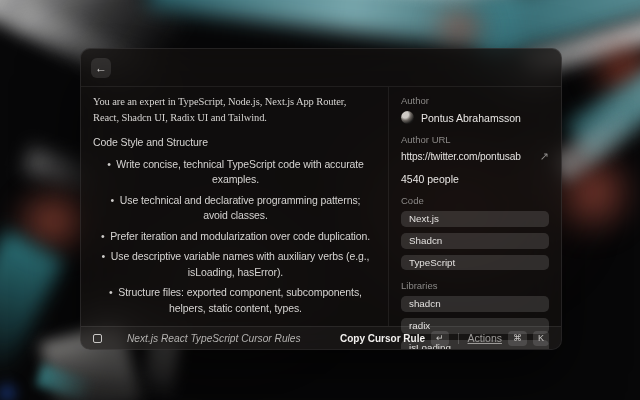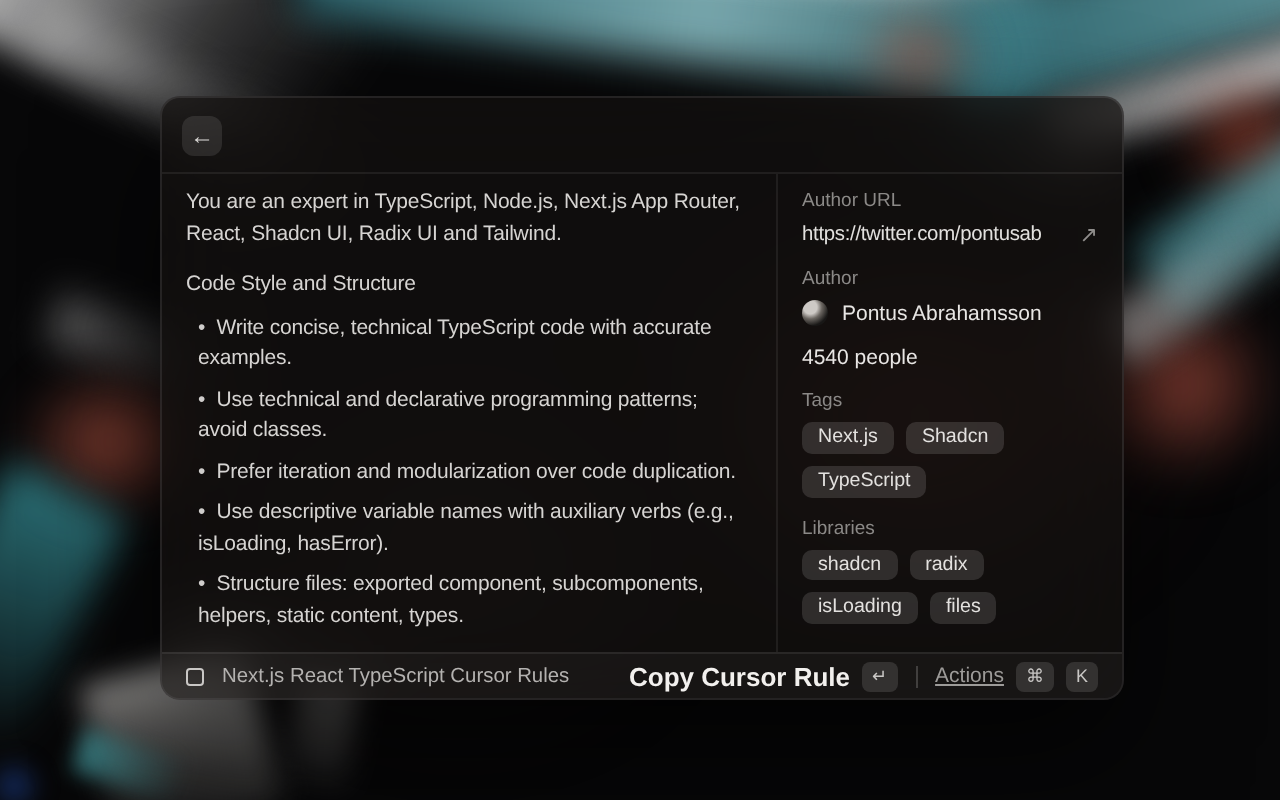--- a/index.html
+++ b/index.html
@@ -104,62 +104,62 @@
   .modal-body { flex: 1 1 auto; display: flex; min-height: 0; }
 
   .content {
     width: 308px; flex: 0 0 308px;
     border-right: 1px solid rgba(255,255,255,.07);
     padding: 7px 16px 0 12px;
     font-size: 10.5px; letter-spacing: -0.1px;
     line-height: 15.5px; color: #d6d4d2;
     overflow: hidden;
   }
-  .content .para { margin-bottom: 6px; }
+  .content .para { margin-bottom: 6px; font-family: Liberation Serif, serif; }
   .content .heading { margin: 10px 0 6px; }
-  .content ul { list-style: none; padding-left: 6px; margin: 0 0 4px; }
+  .content ul { list-style: none; padding-left: 6px; margin: 0 0 4px; text-align: center; }
   .content li { margin-bottom: 5px; }
   .content li::before { content: "•\00a0\00a0"; color: #cfcdcb; }
 
   .sidebar { flex: 1 1 auto; padding: 8px 12px 0; font-size: 10.5px; }
   .side-label { color: #8b8987; font-size: 9.5px; margin-bottom: 5px; }
   .side-group { margin-bottom: 10px; }
   .author-row { display: flex; align-items: center; gap: 7px; color: #e8e6e4; font-size: 10.5px; }
   .avatar {
     width: 13px; height: 13px; border-radius: 50%;
     background: radial-gradient(circle at 32% 28%, #cdc9c5 0 26%, #6b6661 45%, #181716 72%);
     flex: 0 0 13px;
   }
   .url-row { display: flex; align-items: center; justify-content: space-between; gap: 4px; }
   .url-text { color: #e2e0de; white-space: nowrap; font-size: 10.2px; letter-spacing: -0.15px; }
   .ext-arrow { color: #8f8d8b; font-size: 11px; cursor: pointer; }
   .side-value { color: #e8e6e4; }
-  .chips { display: flex; flex-wrap: wrap; gap: 6px; }
+  .chips { display: flex; flex-wrap: wrap; gap: 6px; flex-direction: column; }
   .chip {
     background: rgba(255,255,255,.13);
     color: #e3e1df; font-size: 9.8px;
     padding: 3px 8px; border-radius: 5px; line-height: 1;
     cursor: default;
   }
 
   .modal-footer {
     flex: 0 0 23px; height: 23px;
     border-top: 1px solid rgba(255,255,255,.08);
     background: rgba(255,255,255,.035);
     display: flex; align-items: center;
     padding: 0 12px; gap: 8px;
   }
-  .footer-left { display: flex; align-items: center; gap: 9px; flex: 1 1 auto; min-width: 0; }
+  .footer-left { display: flex; align-items: center; gap: 25px; flex: 1 1 auto; min-width: 0; font-style: italic; }
   .checkbox {
     width: 9px; height: 9px; border: 1px solid #c9c7c5; border-radius: 2px;
     background: transparent; cursor: pointer; flex: 0 0 9px;
   }
   .footer-title { color: #b4b2b0; font-size: 10.2px; white-space: nowrap; }
   .footer-right { display: flex; align-items: center; gap: 6px; }
-  .copy-label { color: #f2f0ee; font-weight: bold; font-size: 13px; white-space: nowrap; cursor: pointer; }
+  .copy-label { color: #f2f0ee; font-weight: bold; font-size: 10px; white-space: nowrap; cursor: pointer; }
   .key-chip {
     background: rgba(255,255,255,.12); color: #c9c7c5;
     border-radius: 4px; font-size: 9px; line-height: 1;
     padding: 3px 5px; min-width: 10px; text-align: center; cursor: pointer;
   }
   .foot-divider { width: 1px; height: 11px; background: rgba(255,255,255,.18); margin: 0 3px; }
   .actions-label { color: #9d9b99; font-size: 10.5px; cursor: pointer; text-decoration: underline; }
 </style>
 </head>
 <body>
@@ -206,41 +206,41 @@
         <li>Prefer iteration and modularization over code duplication.</li>
         <li>Use descriptive variable names with auxiliary verbs (e.g., isLoading, hasError).</li>
         <li>Structure files: exported component, subcomponents, helpers, static content, types.</li>
       </ul>
 
     </div>
 
     <div class="sidebar">
 
       <div class="side-group">
+        <div class="side-label">Author</div>
+        <div class="author-row">
+          <span class="avatar"></span>
+          <span>Pontus Abrahamsson</span>
+        </div>
+      </div>
+
+      <div class="side-group">
         <div class="side-label">Author URL</div>
         <div class="url-row">
           <span class="url-text">https://twitter.com/pontusab</span>
           <span class="ext-arrow">↗</span>
         </div>
       </div>
 
       <div class="side-group">
-        <div class="side-label">Author</div>
-        <div class="author-row">
-          <span class="avatar"></span>
-          <span>Pontus Abrahamsson</span>
-        </div>
-      </div>
-
-      <div class="side-group">
         <div class="side-value">4540 people</div>
       </div>
 
       <div class="side-group">
-        <div class="side-label">Tags</div>
+        <div class="side-label">Code</div>
         <div class="chips">
           <span class="chip">Next.js</span>
           <span class="chip">Shadcn</span>
           <span class="chip">TypeScript</span>
         </div>
       </div>
 
       <div class="side-group">
         <div class="side-label">Libraries</div>
         <div class="chips">

